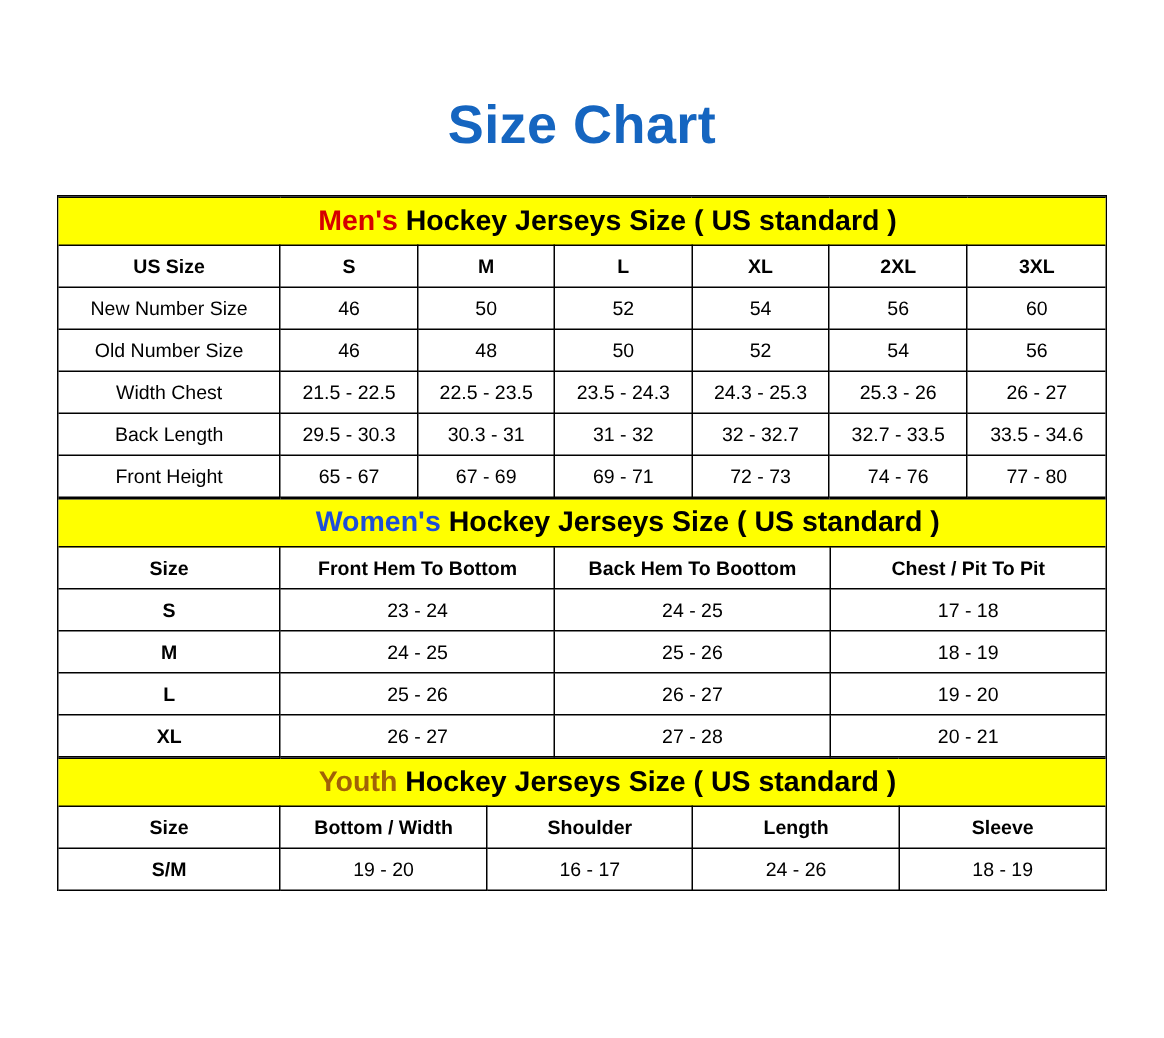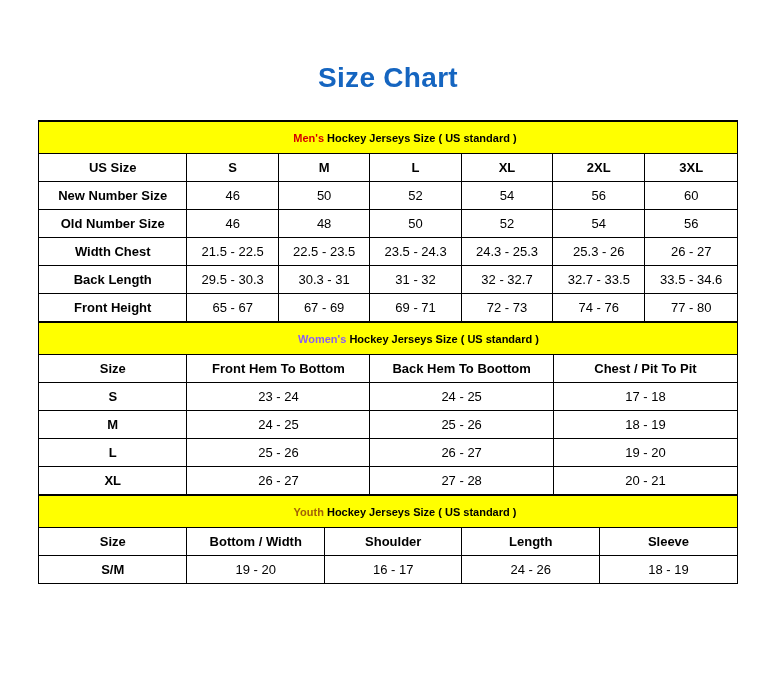--- a/index.html
+++ b/index.html
@@ -16,21 +16,21 @@
   }
   .page {
     width: 776px;
     height: 692px;
     position: relative;
     box-sizing: border-box;
   }
   .title {
     text-align: center;
     color: #1565c0;
-    font-size: 28px;
+    font-size: 36px;
     font-weight: bold;
     padding-top: 62px;
     padding-bottom: 0;
     letter-spacing: 0.3px;
   }
   .chart-wrap {
     margin: 26px 38px 0 38px;
     border: 1px solid #000;
     border-bottom: none;
   }
@@ -46,34 +46,34 @@
     font-size: 13px;
     height: 25px;
     padding: 1px 2px;
   }
   
   table.size-table td.edge-left { border-left: none; }
   table.size-table td.edge-right { border-right: none; }
   tr.banner td {
     background: #ffff00;
     font-weight: bold;
-    font-size: 11px;
+    font-size: 19px;
     height: 29px;
     padding-left: 36px;
   }
   .banner-accent-men { color: #d50000; }
-  .banner-accent-women { color: #8b5cf6; margin-left: 27px; }
+  .banner-accent-women { color: #1d4ed8; margin-left: 27px; }
   .banner-accent-youth { color: #a16207; }
   .banner-rest { color: #000000; }
   tr.head td {
     font-weight: bold;
     text-align: center;
   }
   td.rowlabel {
-    font-weight: bold;
+    font-weight: normal;
   }
   td.rowlabel-bold {
     font-weight: bold;
   }
   .nowrap { white-space: nowrap; }
 </style>
 </head>
 <body>
 
 <div class="page">

